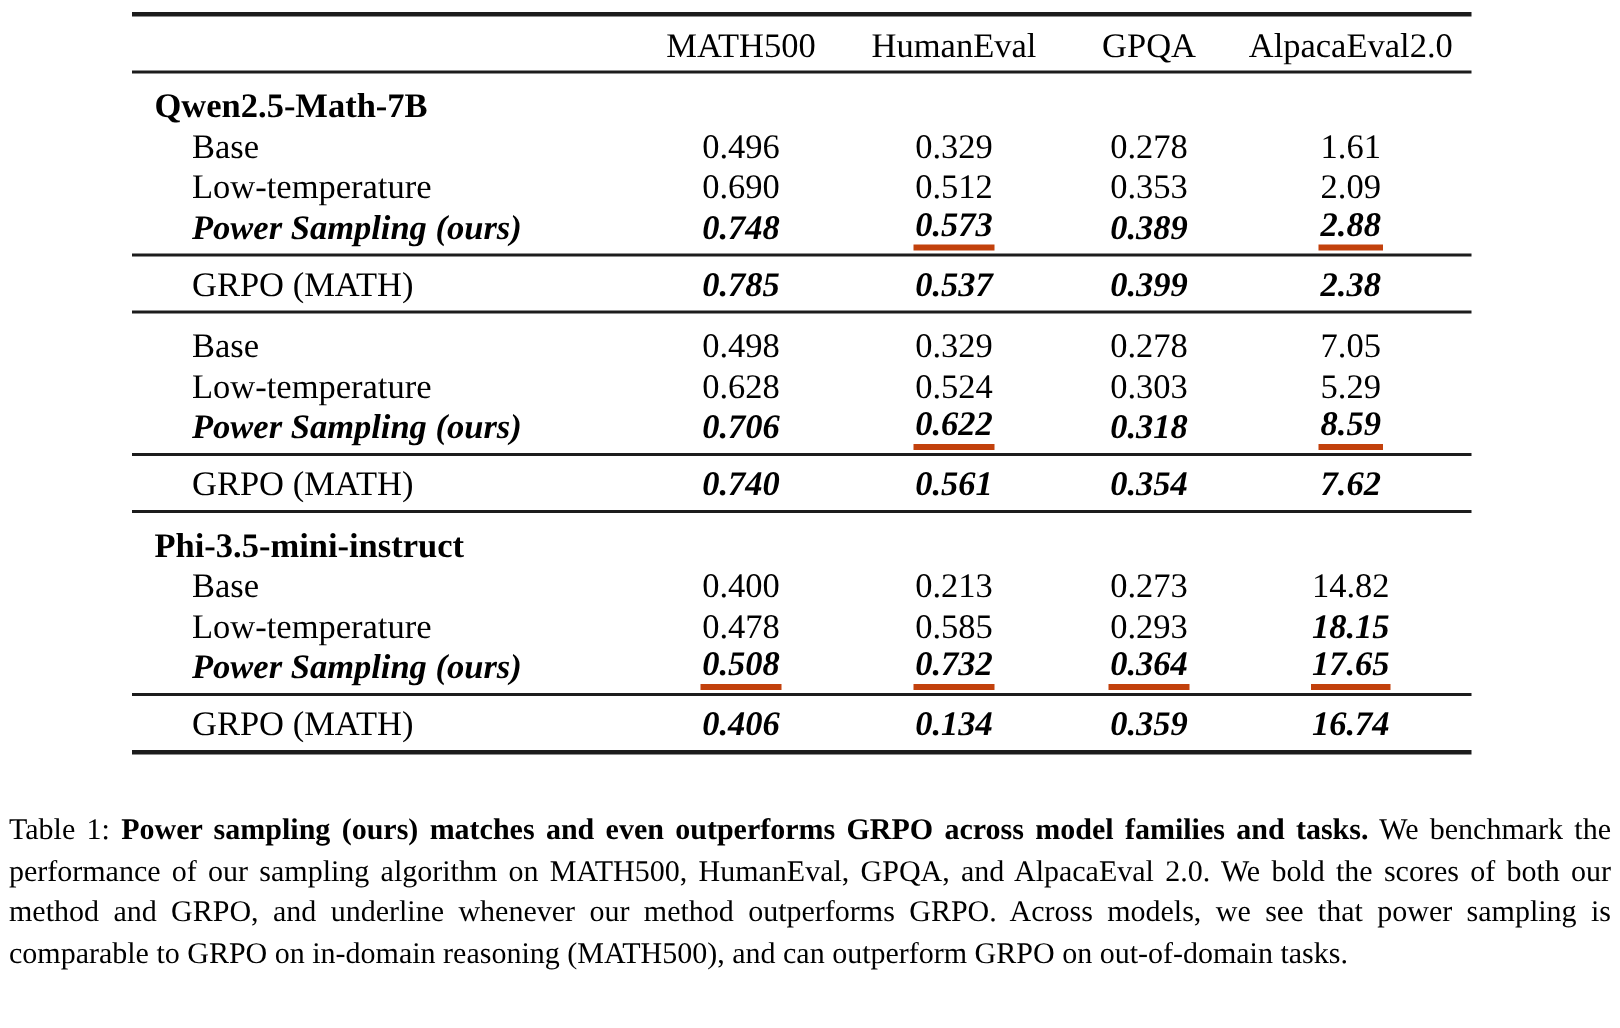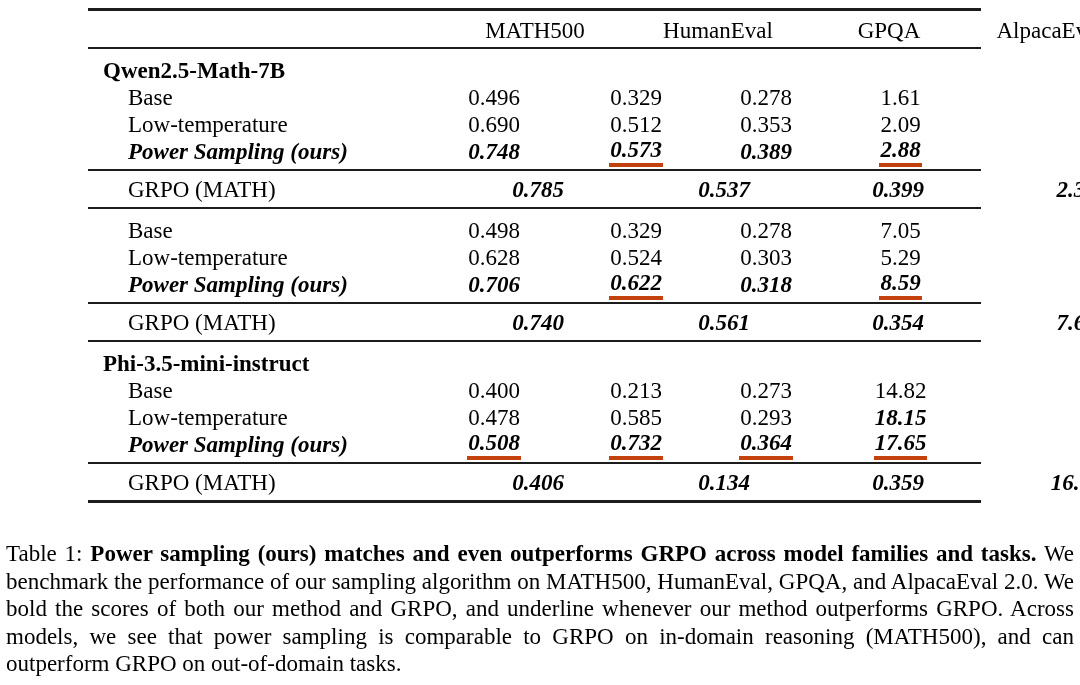--- a/index.html
+++ b/index.html
@@ -12,36 +12,36 @@
   }
   .page{position:relative;width:1080px;height:685px;}
   .tbl{
     position:absolute;left:88px;top:8px;width:893px;
   }
   .rule{background:#1c1c1c;width:100%;}
   .rule.thick{height:3px;}
   .rule.mid{height:2px;}
   .rule.thin{height:2px;margin-top:4px;}
   .row{display:flex;align-items:center;height:27px;font-size:23px;line-height:25px;}
-  .row.header-row{height:34px;padding-top:2px;font-size:23px;gap:41px;}
-  .row.grpo{height:36px;gap:44px;}
+  .row.header-row{height:34px;padding-top:2px;font-size:23px;}
+  .row.grpo{height:36px;}
   .group{padding-top:8px;}
   .cell{flex:0 0 auto;white-space:nowrap;}
   .c-label{width:340px;text-align:left;padding-left:40px;box-sizing:border-box;}
   .c-label.group-name{padding-left:15px;font-weight:700;}
   .c0{width:132px;text-align:center;}
   .c1{width:152px;text-align:center;}
   .c2{width:108px;text-align:center;}
   .c3{width:161px;text-align:center;}
   .b{font-weight:700;font-style:italic;}
   .val{display:inline-block;text-align:right;}
   .val.u{border-bottom:4px solid #c2410c;padding:0 1px 1px 1px;}
   .caption{
     position:absolute;left:6px;top:540px;width:1068px;
-    font-size:23px;line-height:27.5px;
+    font-size:20px;line-height:27.5px;
     text-align:justify;margin:0;
   }
   .cap-bold{font-weight:700;}
 </style>
 </head>
 <body>
 
 <div class="page">
   <div class="tbl">
     <div class="rule thick"></div>

